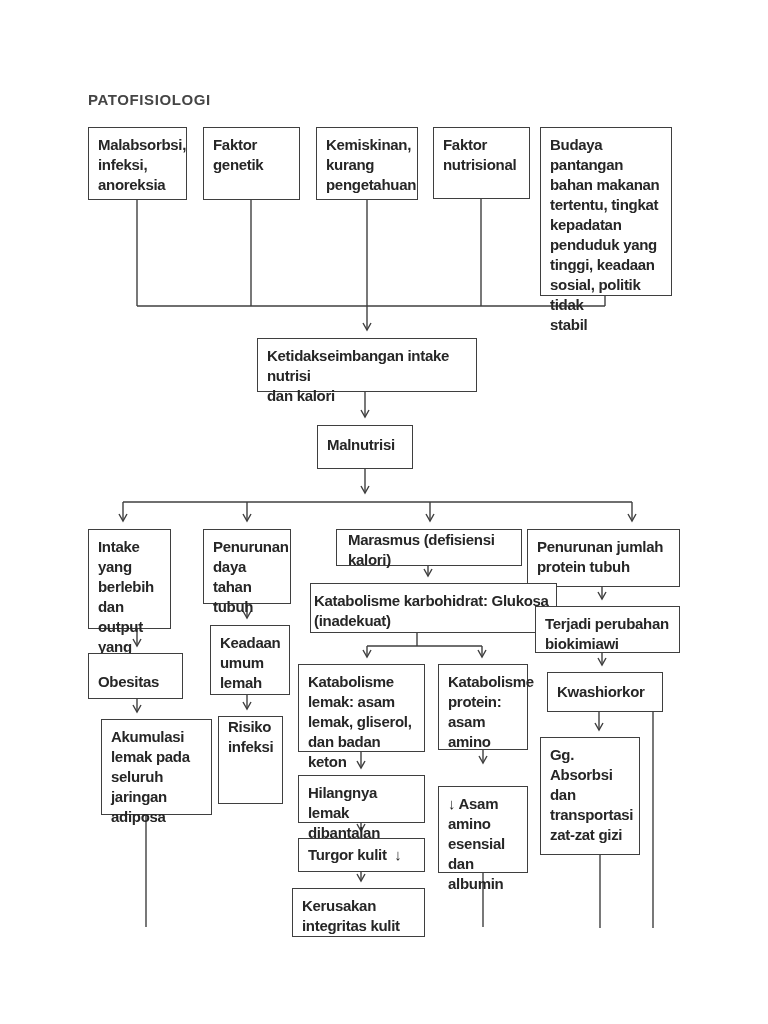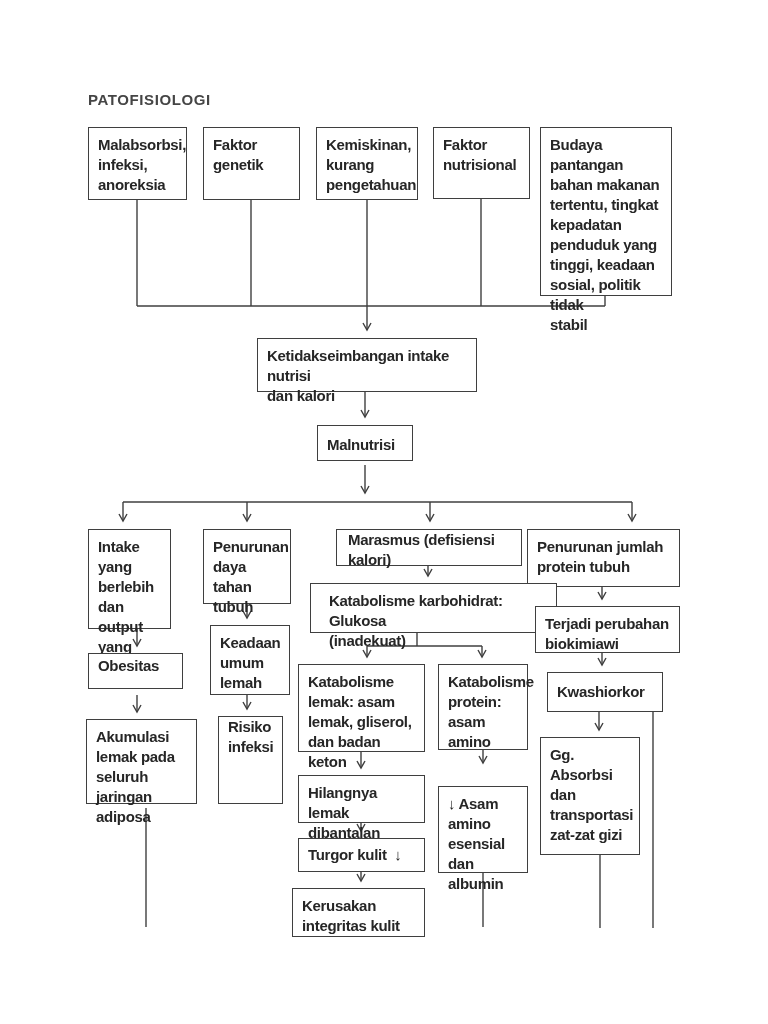--- a/index.html
+++ b/index.html
@@ -89,46 +89,46 @@
 bahan makanan
 tertentu, tingkat
 kepadatan
 penduduk yang
 tinggi, keadaan
 sosial, politik tidak
 stabil</div>
 
   <div class="node" style="left:257px;top:338px;width:220px;height:54px">Ketidakseimbangan intake nutrisi
 dan kalori</div>
-  <div class="node" style="left:317px;top:425px;width:96px;height:36px;padding-top:9px">Malnutrisi</div>
+  <div class="node" style="left:317px;top:425px;width:96px;height:44px;padding-top:9px">Malnutrisi</div>
 
   <div class="node" style="left:88px;top:529px;width:83px;height:100px">Intake yang
 berlebih dan
 output yang
 kurang</div>
   <div class="node" style="left:203px;top:529px;width:88px;height:75px">Penurunan
 daya tahan
 tubuh</div>
   <div class="node" style="left:336px;top:529px;width:186px;height:37px;padding-top:0;padding-left:11px">Marasmus (defisiensi kalori)</div>
   <div class="node" style="left:527px;top:529px;width:153px;height:58px">Penurunan jumlah
 protein tubuh</div>
 
-  <div class="node" style="left:88px;top:653px;width:95px;height:36px;padding-top:2px">Obesitas</div>
-  <div class="node" style="left:86px;top:719px;width:111px;height:85px">Akumulasi
+  <div class="node" style="left:88px;top:653px;width:95px;height:46px;padding-top:18px">Obesitas</div>
+  <div class="node" style="left:101px;top:719px;width:111px;height:96px">Akumulasi
 lemak pada
 seluruh jaringan
 adiposa</div>
 
   <div class="node" style="left:210px;top:625px;width:80px;height:70px">Keadaan
 umum
 lemah</div>
   <div class="node" style="left:218px;top:716px;width:65px;height:88px;padding-top:0">Risiko
 infeksi</div>
 
-  <div class="node" style="left:310px;top:583px;width:247px;height:50px;padding-left:18px">Katabolisme karbohidrat: Glukosa
+  <div class="node" style="left:310px;top:583px;width:247px;height:50px;padding-left:3px">Katabolisme karbohidrat: Glukosa
 (inadekuat)</div>
   <div class="node" style="left:298px;top:664px;width:127px;height:88px">Katabolisme
 lemak: asam
 lemak, gliserol,
 dan badan keton</div>
   <div class="node" style="left:438px;top:664px;width:90px;height:86px">Katabolisme
 protein:
 asam amino</div>
   <div class="node" style="left:298px;top:775px;width:127px;height:48px">Hilangnya lemak
 dibantalan tubuh</div>

